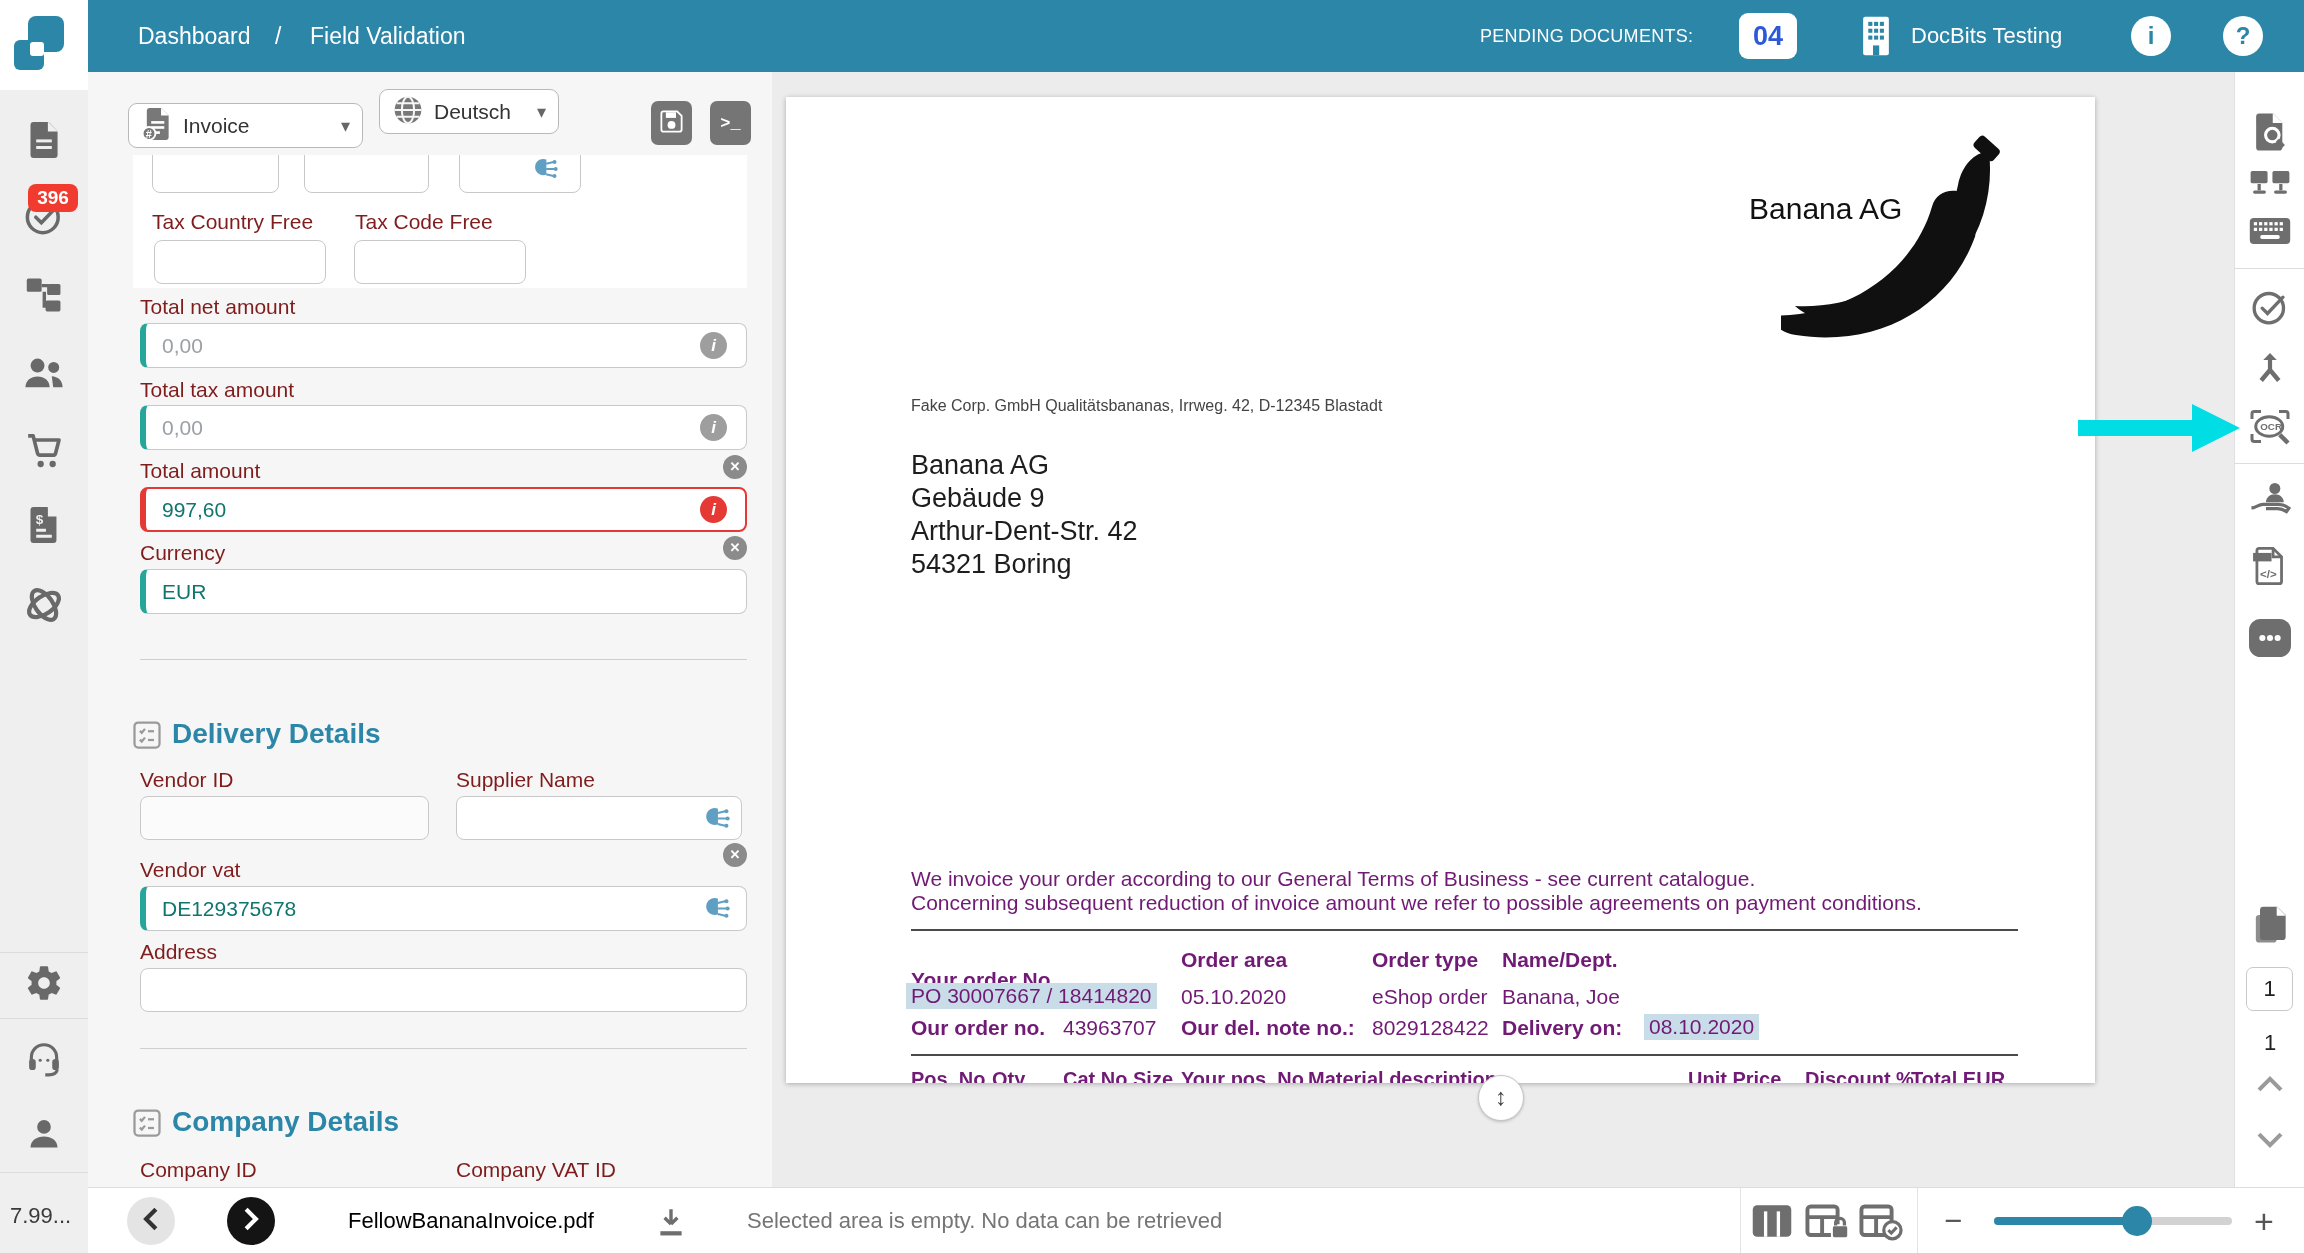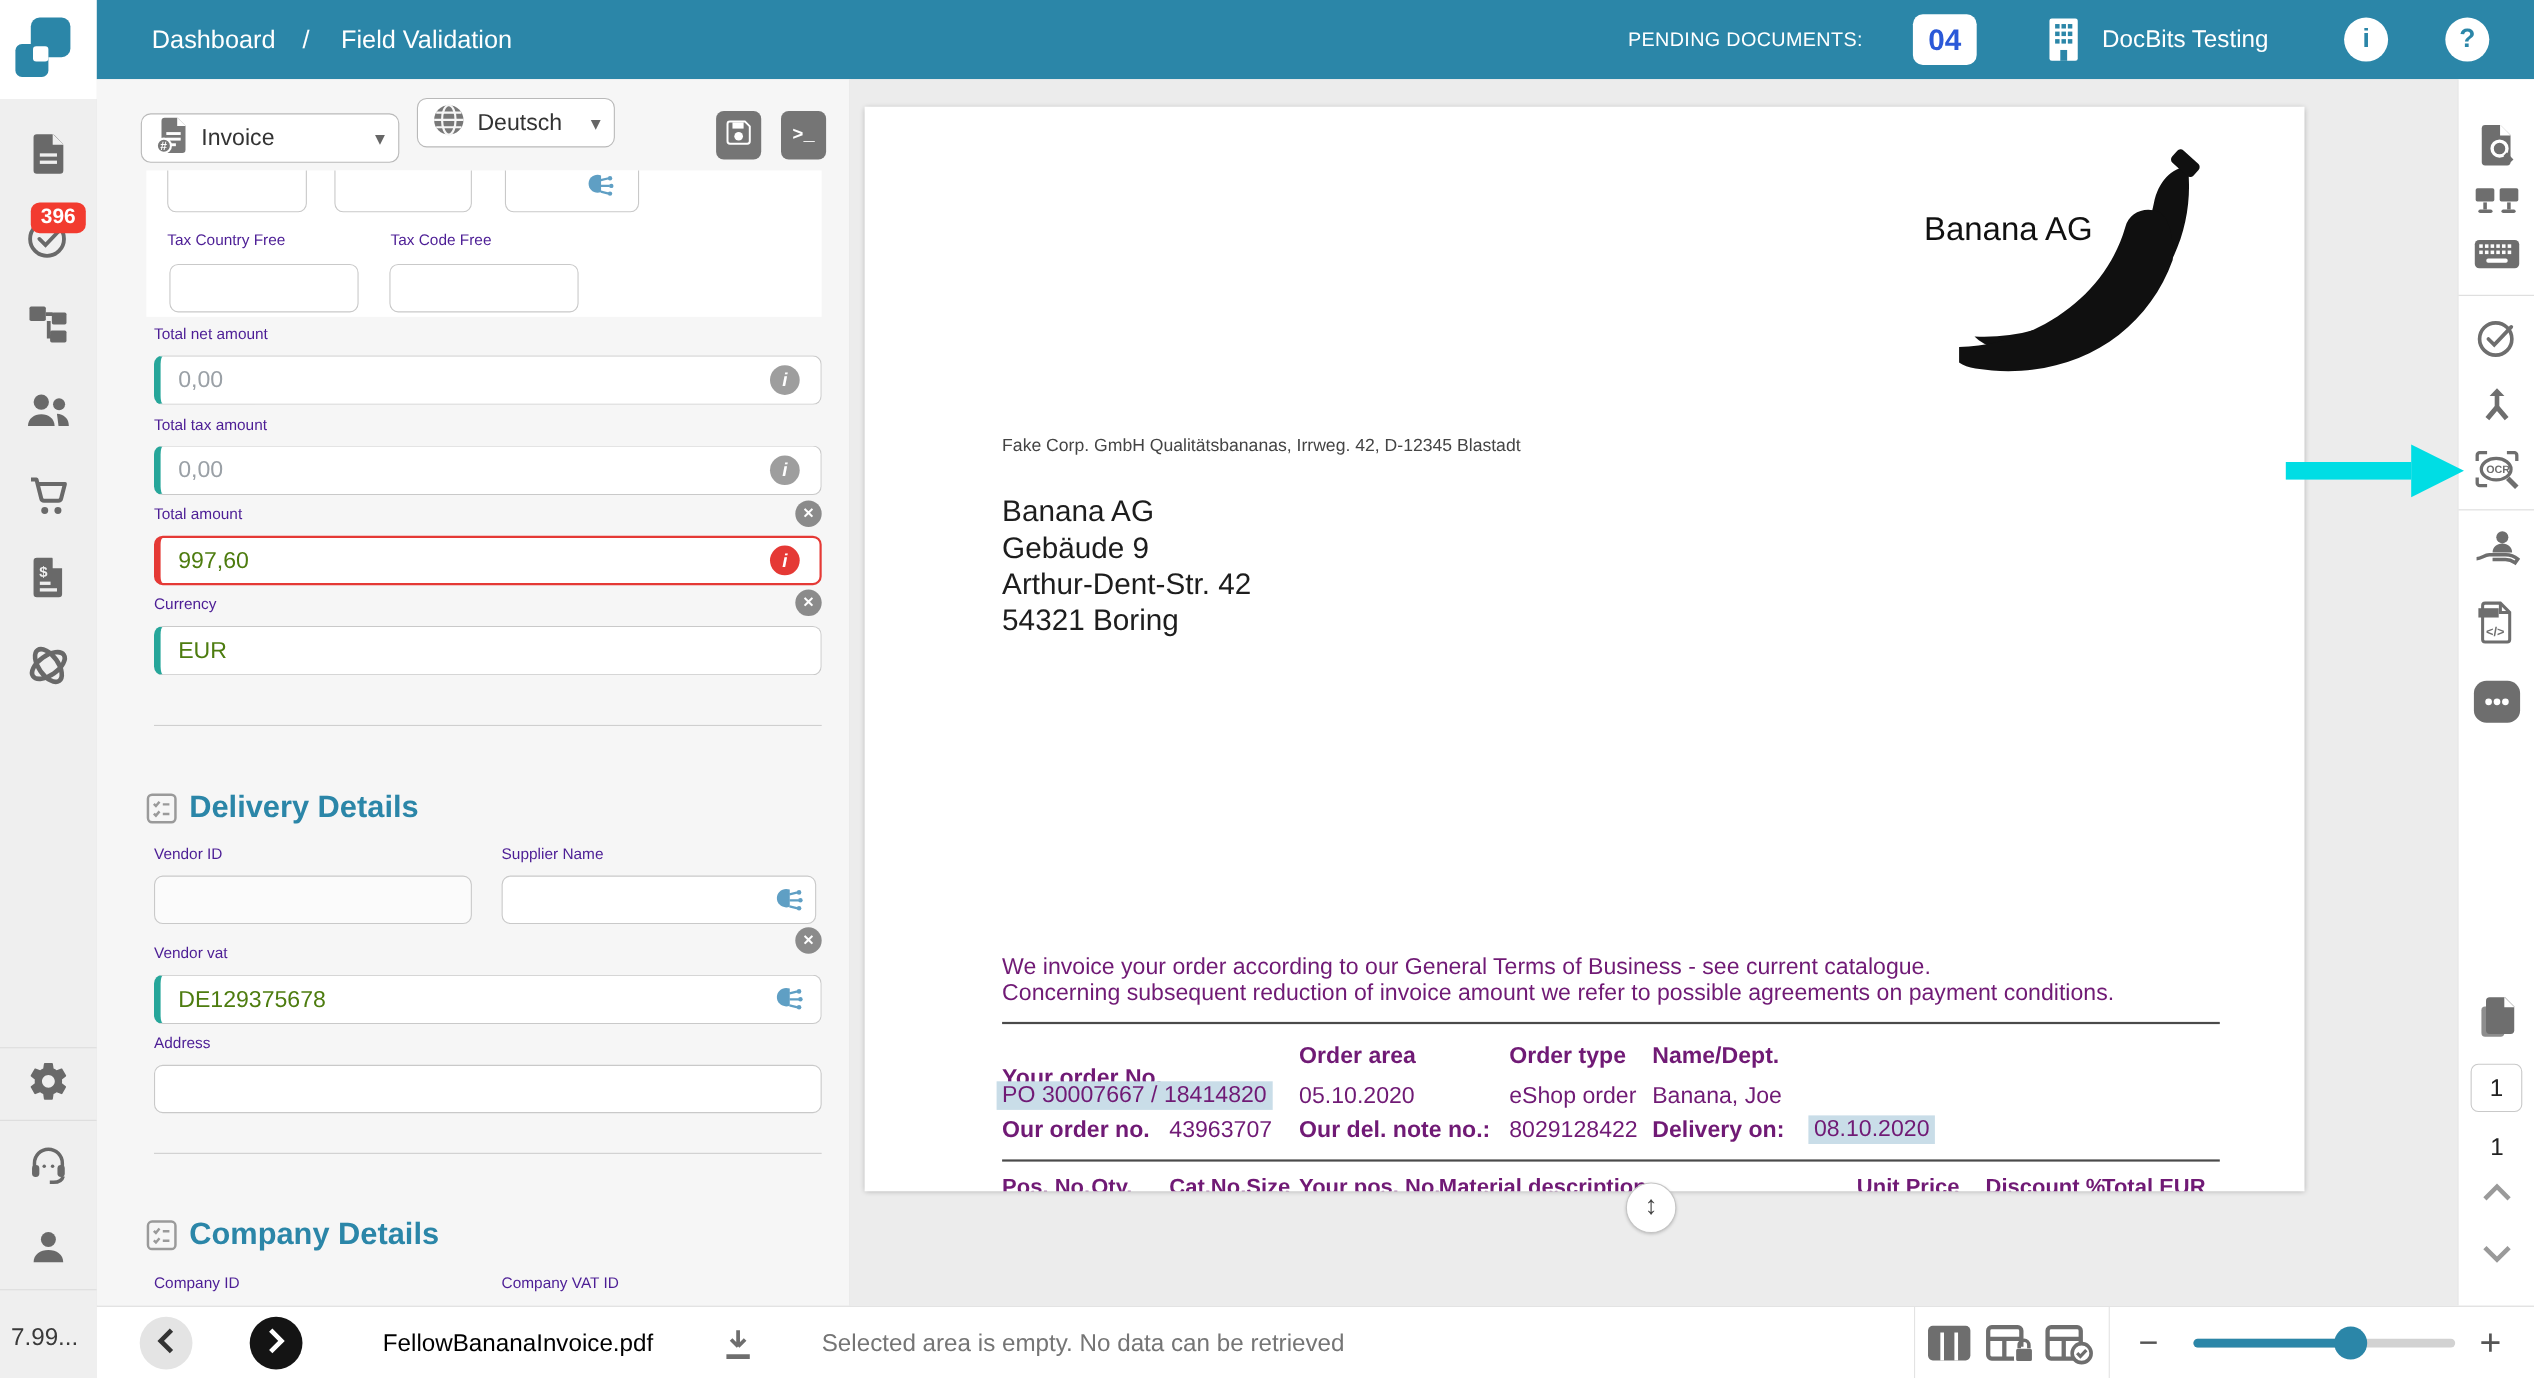--- a/index.html
+++ b/index.html
@@ -26,22 +26,22 @@
   
   .fpanel{left:88px;top:72px;width:684px;height:1115px;background:#f6f6f6;
           border-right:1px solid #ddd;overflow:hidden}
   .select{background:#fff;border:1px solid #b9b9b9;border-radius:9px;height:45px;
           display:flex;align-items:center;gap:10px;padding:0 12px;box-sizing:border-box}
   .select .txt{font-size:21px;color:#333;flex:1}
   .select .chev{color:#666;font-size:18px}
   .toolbtn{width:41px;height:44px;background:#757575;border-radius:7px;display:flex;
            align-items:center;justify-content:center}
   .card{background:#fff;overflow:hidden}
-  .flabel{font-size:14px;color:#4c1d95;white-space:nowrap}
-  .inp{background:#fff;border:1px solid #c9c9c9;border-radius:8px;font-size:21px;color:#4d7c0f;
+  .flabel{font-size:21px;color:#7f1d1d;white-space:nowrap}
+  .inp{background:#fff;border:1px solid #c9c9c9;border-radius:8px;font-size:21px;color:#0f766e;
        padding:0 16px;box-sizing:border-box;outline:none;font-family:"Liberation Sans",sans-serif}
   .inp.teal{border-left:6px solid #26a69a}
   .inp.red{border:2px solid #e53935;border-left:6px solid #e53935}
   .inp.muted{color:#9aa0a6}
   .infoc{width:27px;height:27px;border-radius:50%;background:#9e9e9e;color:#fff;text-align:center;
          line-height:27px;font-size:17px;font-weight:bold;font-style:italic}
   .infoc.red{background:#e53935}
   .xc{width:24px;height:24px;border-radius:50%;background:#8b8b8b;color:#fff;text-align:center;
       line-height:24px;font-size:13px;font-weight:bold}
   .shead{font-size:28px;font-weight:bold;color:#2b86a8}

